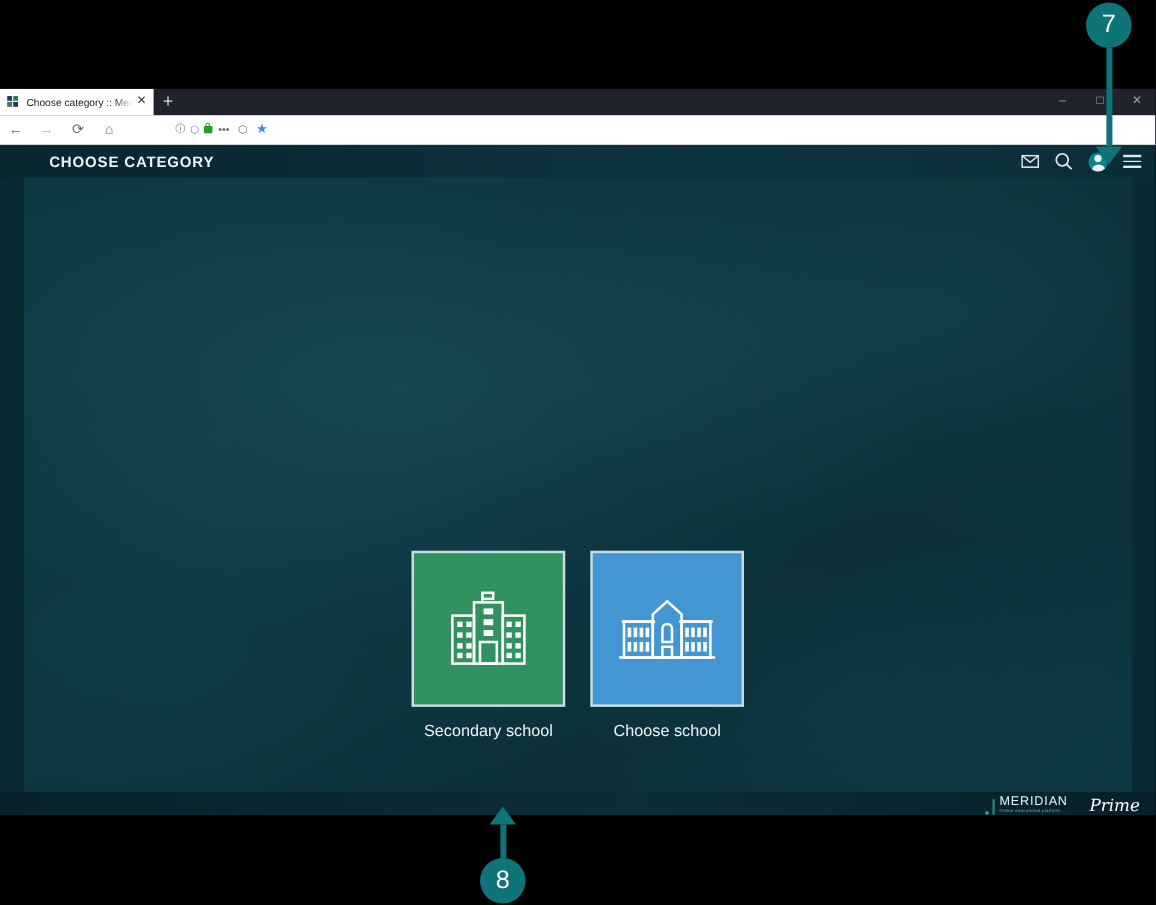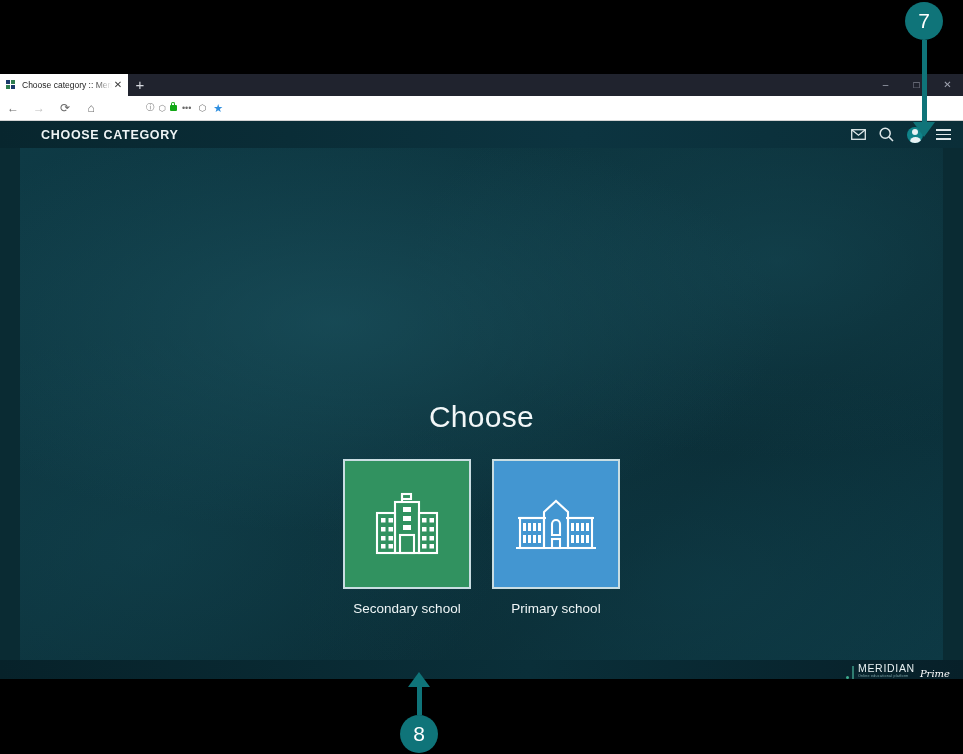--- a/index.html
+++ b/index.html
@@ -313,23 +313,23 @@
   }
   .logo-sub {
     font-size: 3.6px;
     letter-spacing: 0.25px;
     color: #7fa8ab;
     margin-top: 2px;
   }
   .logo-prime {
     font-family: "DejaVu Serif", serif;
     font-style: italic;
-    font-size: 10px;
+    font-size: 14px;
     color: #ffffff;
-    margin-left: 5px;
+    margin-left: 18px;
     line-height: 1;
   }
 
   
   .callout {
     position: absolute;
     z-index: 50;
   }
   .callout-circle {
     width: 38px;
@@ -424,21 +424,20 @@
         <span class="burger">
             <i></i>
             <i></i>
             <i></i>
           </span>
       </div>
     </div>
 
     <div class="content">
 
-      <div class="choose-heading">Choose</div>
 
       <div class="tiles">
 
         <div class="tile-wrap">
           <div class="tile green">
             <svg width="78" height="66" viewBox="0 0 78 66">
               <g fill="none" stroke="#ffffff" stroke-width="2.1">
                 <rect x="27" y="11" width="24" height="51"></rect>
                 <rect x="9" y="22" width="18" height="40"></rect>
                 <rect x="51" y="22" width="18" height="40"></rect>
@@ -498,21 +497,21 @@
                   <rect x="62" y="29" width="3" height="8"></rect>
                 <rect x="67" y="29" width="3" height="8"></rect>
                   <rect x="72" y="29" width="3" height="8"></rect>
                 <rect x="57" y="41" width="3" height="8"></rect>
                   <rect x="62" y="41" width="3" height="8"></rect>
                 <rect x="67" y="41" width="3" height="8"></rect>
                   <rect x="72" y="41" width="3" height="8"></rect>
               </g>
             </svg>
           </div>
-          <div class="tile-label">Primary school</div>
+          <div class="tile-label">Choose school</div>
         </div>
 
       </div>
     </div>
 
     <div class="footer">
       <div class="logo">
         <span class="logo-dot"></span>
         <span class="logo-bar"></span>
         <span class="logo-text">

